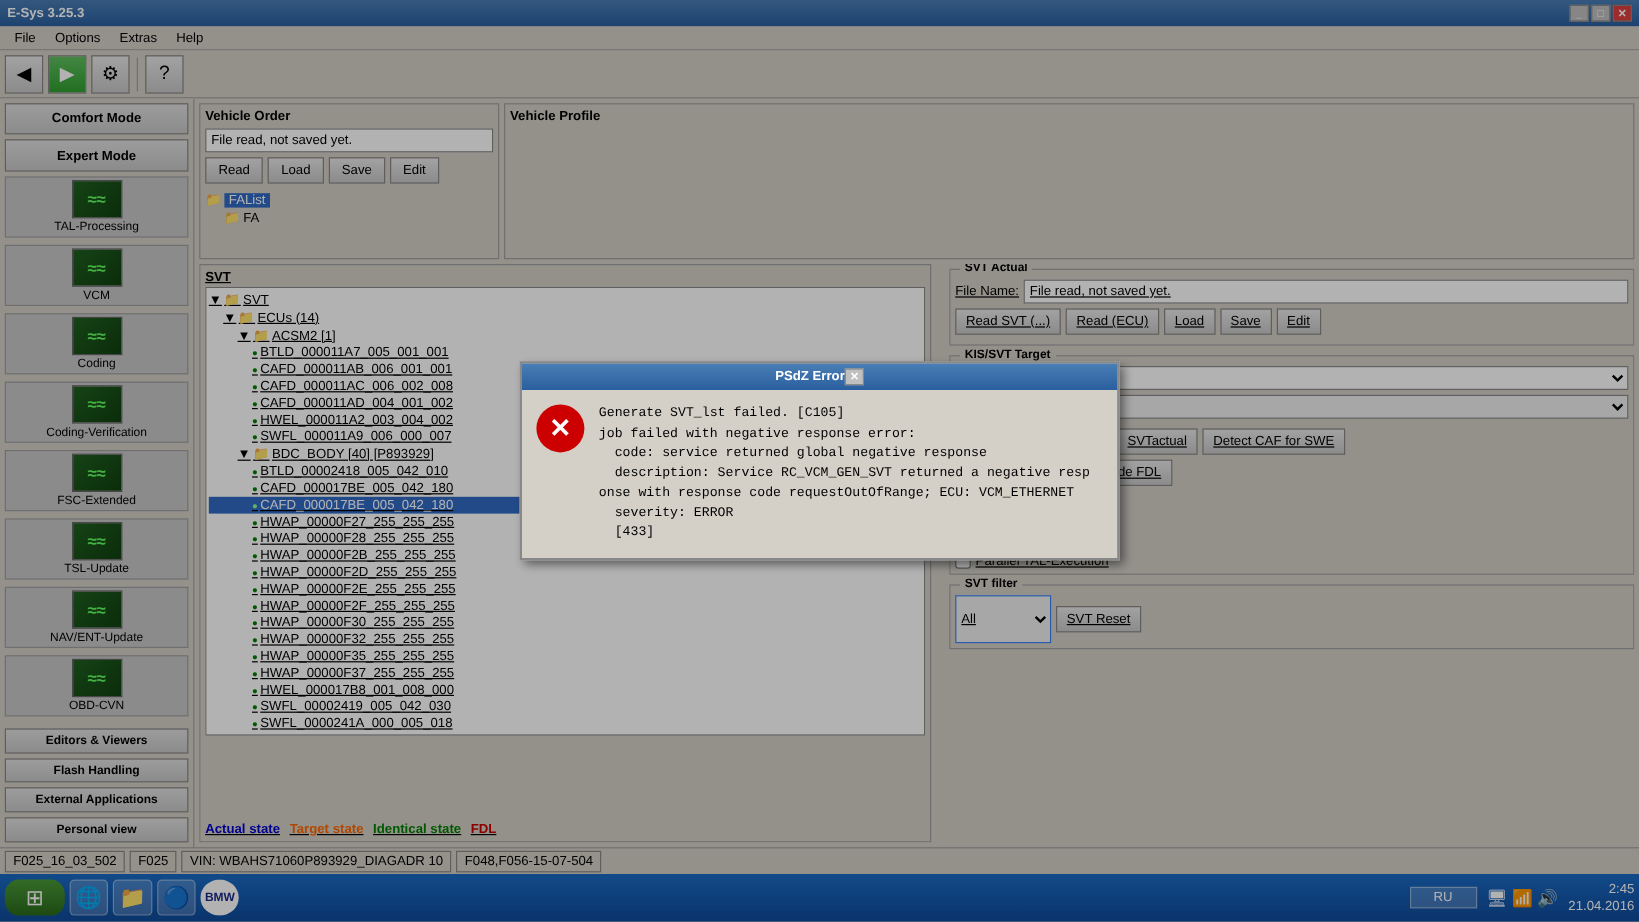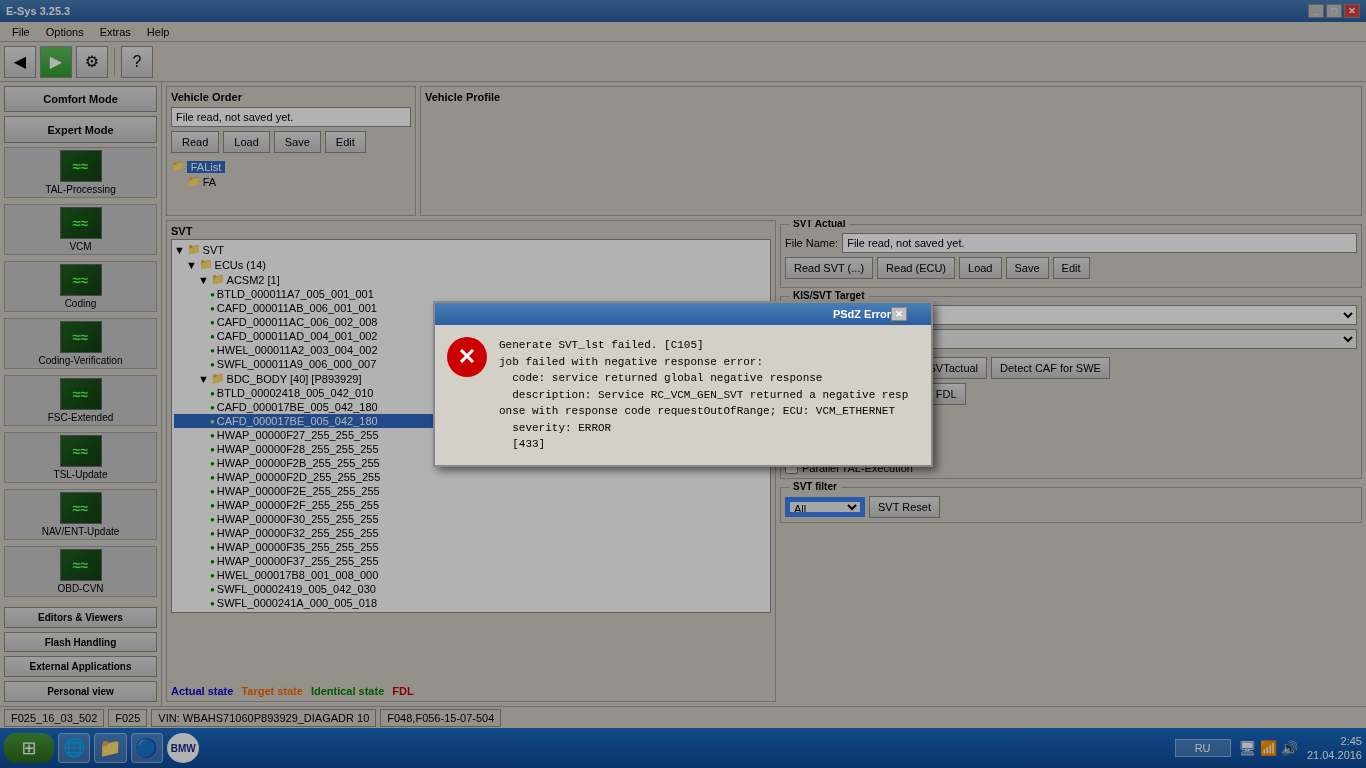--- a/index.html
+++ b/index.html
@@ -253,22 +253,22 @@
       background: #d4d0c8;
       border: 2px solid #888;
       box-shadow: 4px 4px 8px rgba(0,0,0,0.5);
       width: 500px;
     }
     .modal-title-bar {
       height: 22px;
       background: linear-gradient(to bottom, #4a7eb5, #2a5fa0);
       display: flex;
       align-items: center;
-      justify-content: flex-end;
-      padding: 0 24px;
+      justify-content: center;
+      padding: 0 10px;
       color: white;
       font-size: 11px;
       font-weight: bold;
     }
     .modal-close-btn {
       width: 16px; height: 14px;
       background: #c0c0c0;
       border: 1px solid #888;
       font-size: 9px;
       display: flex; align-items: center; justify-content: center;
@@ -441,21 +441,21 @@
           <span style="color:#f5c518;">📁</span>
           <span>FA</span>
         </div>
       </div>
 
       <div style="flex:1; border:1px solid #a0a0a0; background:#d4d0c8; padding:4px;">
         <div style="font-weight:bold;">Vehicle Profile</div>
       </div>
     </div>
 
-    <div style="display:flex; gap:4px; flex:1; overflow:hidden;">
+    <div style="display:flex; gap:15px; flex:1; overflow:hidden;text-decoration:underline;">
 
       <div style="width:610px; border:1px solid #a0a0a0; background:#d4d0c8; padding:4px; display:flex; flex-direction:column; overflow:hidden;">
         <div style="font-weight:bold; margin-bottom:2px;">SVT</div>
         <div style="flex:1; overflow:hidden; position:relative;">
           <div class="svt-tree">
             <div class="svt-tree-item">
               <span>▼</span>
               <span style="color:#f5c518;">📁</span>
               <span>SVT</span>
             </div>
@@ -622,21 +622,21 @@
           </div>
           <div class="checkbox-item">
             <input type="checkbox" style="">
             <span>Parallel TAL-Execution</span>
           </div>
         </div>
 
         <div class="group-box">
           <span class="group-box-title">SVT filter</span>
           <div style="display:flex; align-items:center; gap:4px; margin-top:4px;">
-            <select style="width:80px; height:20px; border:5px solid #3b82f6;">
+            <select style="width:80px; height:40px; border:1px solid #3b82f6;">
               <option>All</option>
             </select>
             <button class="action-btn">SVT Reset</button>
           </div>
         </div>
       </div>
     </div>
   </div>
 </div>
 

